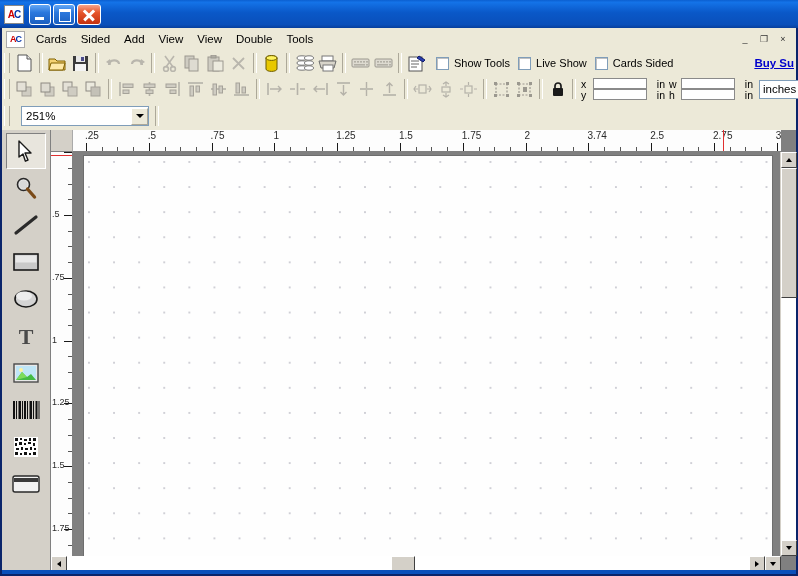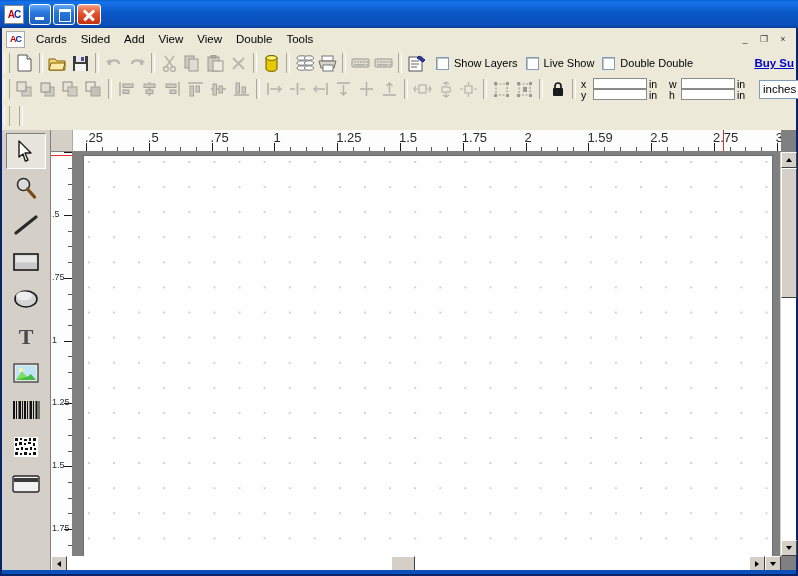--- a/index.html
+++ b/index.html
@@ -155,21 +155,21 @@
     display:grid; grid-template-columns: 10px 58px 16px;
     grid-auto-rows: 11px; align-items:center;
     font-size: 10.5px; color:#000;
   }
   .cfield {
     height: 11px; background:#fff;
     border: 1px solid #8a8a8a;
     box-sizing: border-box;
     margin: 0 2px;
   }
-  .cunit { font-size: 10.5px; }
+  .cunit { font-size: 10.5px; text-align: right; }
   .selcombo {
     width: 82px; height: 19px; margin-left: 6px;
     background: #fff; border: 1px solid #7f9db9;
     display:flex; align-items:center;
     font-size: 11.5px; box-sizing:border-box;
     padding-left: 3px;
     flex: 0 0 auto;
   }
   .selcombo .lbl { flex:1 1 auto; }
   .combo-arrow {
@@ -239,21 +239,21 @@
   .vruler {
     position: absolute; left: 49px; top: 22px;
     width: 22px; height: 404px;
     background: #fdfdfd;
     border-right: 1px solid #808080;
     box-sizing: border-box;
     overflow: hidden;
   }
   .rtick { position:absolute; background:#000; }
   .rlabel {
-    position:absolute; font-size: 13px; color:#2b2b2b;
+    position:absolute; font-size: 10px; color:#2b2b2b;
     font-family:"Liberation Sans", sans-serif;
     white-space: nowrap;
   }
   .vlabel {
     position:absolute; font-size: 9px; color:#2b2b2b;
     white-space: nowrap;
   }
   .guideline { position:absolute; background:#e03030; }
 
   .canvas-wrap {
@@ -480,29 +480,29 @@
           <rect x="1" y="2" width="13" height="14" fill="#fff" stroke="#555"></rect>
           <g stroke="#666" stroke-width="1">
             <path d="M3 6h8M3 9h8M3 12h6"></path>
           </g>
           <path d="M11 1l6 4-2 2-6-4z" fill="#2a3fb0" stroke="#101c6b"></path>
         </svg>
     </div>
 
     <div class="cbwrap">
       <span class="cbx"></span>
-      <span class="cblbl">Show Layers</span>
+      <span class="cblbl">Show Tools</span>
     </div>
     <div class="cbwrap">
       <span class="cbx"></span>
       <span class="cblbl">Live Show</span>
     </div>
     <div class="cbwrap">
       <span class="cbx"></span>
-      <span class="cblbl">Double Double</span>
+      <span class="cblbl">Cards Sided</span>
     </div>
 
     <div class="buylink">Buy Su</div>
   </div>
 
   <div class="toolbar row2">
     <div class="tb-grip"></div>
 
     <div class="tbtn">
       <svg width="17" height="17" viewBox="0 0 17 17">
@@ -682,20 +682,26 @@
     </div>
 
     <div class="selcombo">
       <span class="lbl">inches</span>
 
     </div>
   </div>
 
   <div class="toolbar row3">
     <div class="tb-grip"></div>
+    <div class="zoomcombo">
+      <span class="lbl">251%</span>
+      <span class="combo-arrow">
+          <span class="caret"></span>
+        </span>
+    </div>
     <div class="tsep" style="margin-left:6px;"></div>
   </div>
 
   <div class="client">
 
     <div class="toolbox">
       <div class="tool active">
         <svg width="22" height="24" viewBox="0 0 22 24">
             <path d="M4 2l12 12h-6l3 7-2.6 1.2L8 15l-4 3z" fill="#fff" stroke="#1a1a1a" stroke-width="1.4" stroke-linejoin="round"></path>
           </svg>
@@ -839,21 +845,21 @@
           <div class="rtick" style="left: 710.1px; width: 1px; bottom: 1px; height: 4px; background: rgb(85, 85, 85);"></div>
           <div class="rtick" style="left: 725.8px; width: 1px; bottom: 1px; height: 8px; background: rgb(26, 26, 26);"></div>
           <div class="rlabel" style="left: 34px; top: 0px;">.25</div>
           <div class="rlabel" style="left: 96.8px; top: 0px;">.5</div>
           <div class="rlabel" style="left: 159.6px; top: 0px;">.75</div>
           <div class="rlabel" style="left: 222.4px; top: 0px;">1</div>
           <div class="rlabel" style="left: 285.2px; top: 0px;">1.25</div>
           <div class="rlabel" style="left: 348px; top: 0px;">1.5</div>
           <div class="rlabel" style="left: 410.8px; top: 0px;">1.75</div>
           <div class="rlabel" style="left: 473.6px; top: 0px;">2</div>
-          <div class="rlabel" style="left: 536.4px; top: 0px;">1.59</div>
+          <div class="rlabel" style="left: 536.4px; top: 0px;">3.74</div>
           <div class="rlabel" style="left: 599.2px; top: 0px;">2.5</div>
           <div class="rlabel" style="left: 662px; top: 0px;">2.75</div>
           <div class="rlabel" style="left: 724.8px; top: 0px;">3inches</div>
           <div class="guideline" style="left: 672.42px; top: 0px; width: 1px; height: 22px;"></div>
         </div>
     </div>
 
     <div class="vruler">
       <div id="vruler-inner" style="position:absolute;left:0;top:0;width:22px;height:404px;">
           <div class="rtick" style="top: 0.2px; height: 1px; right: 1px; width: 8px; background: rgb(26, 26, 26);"></div>

